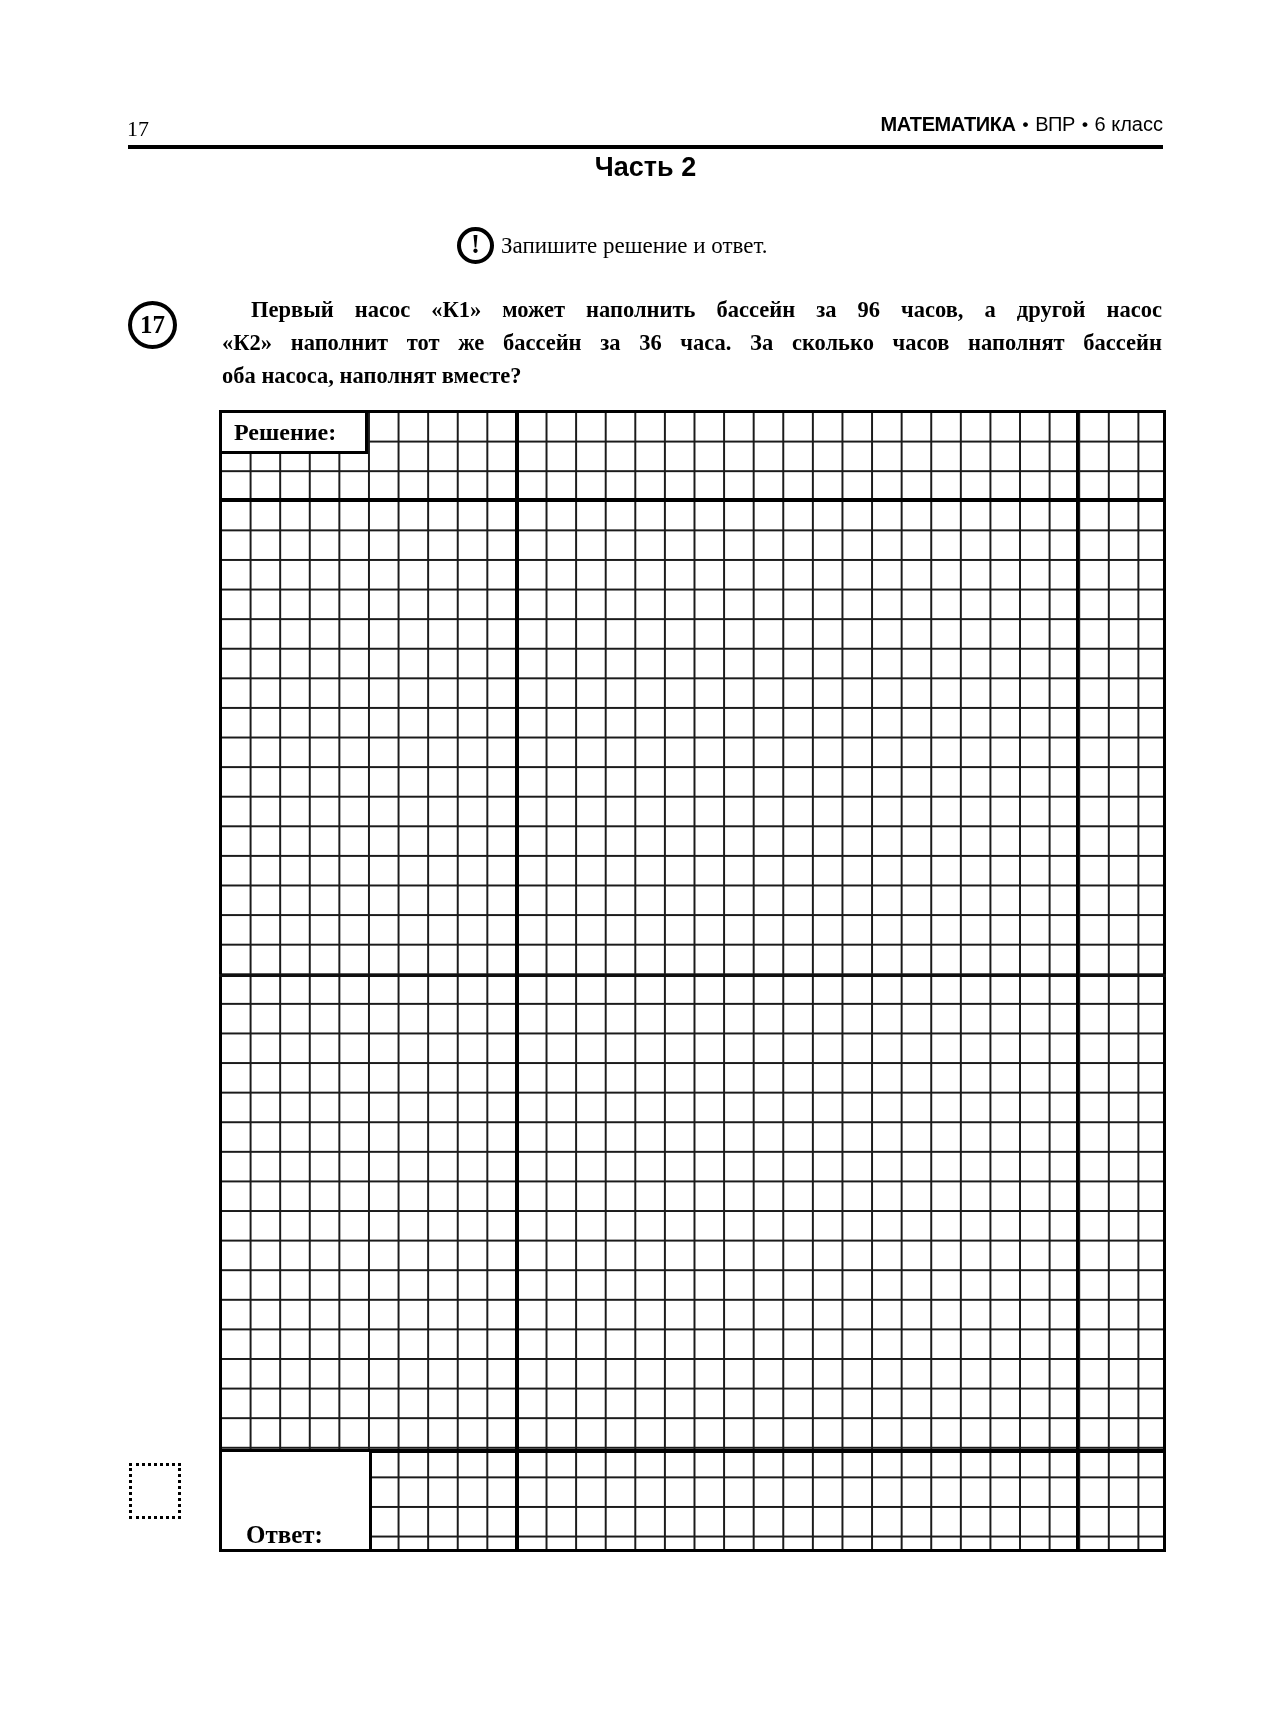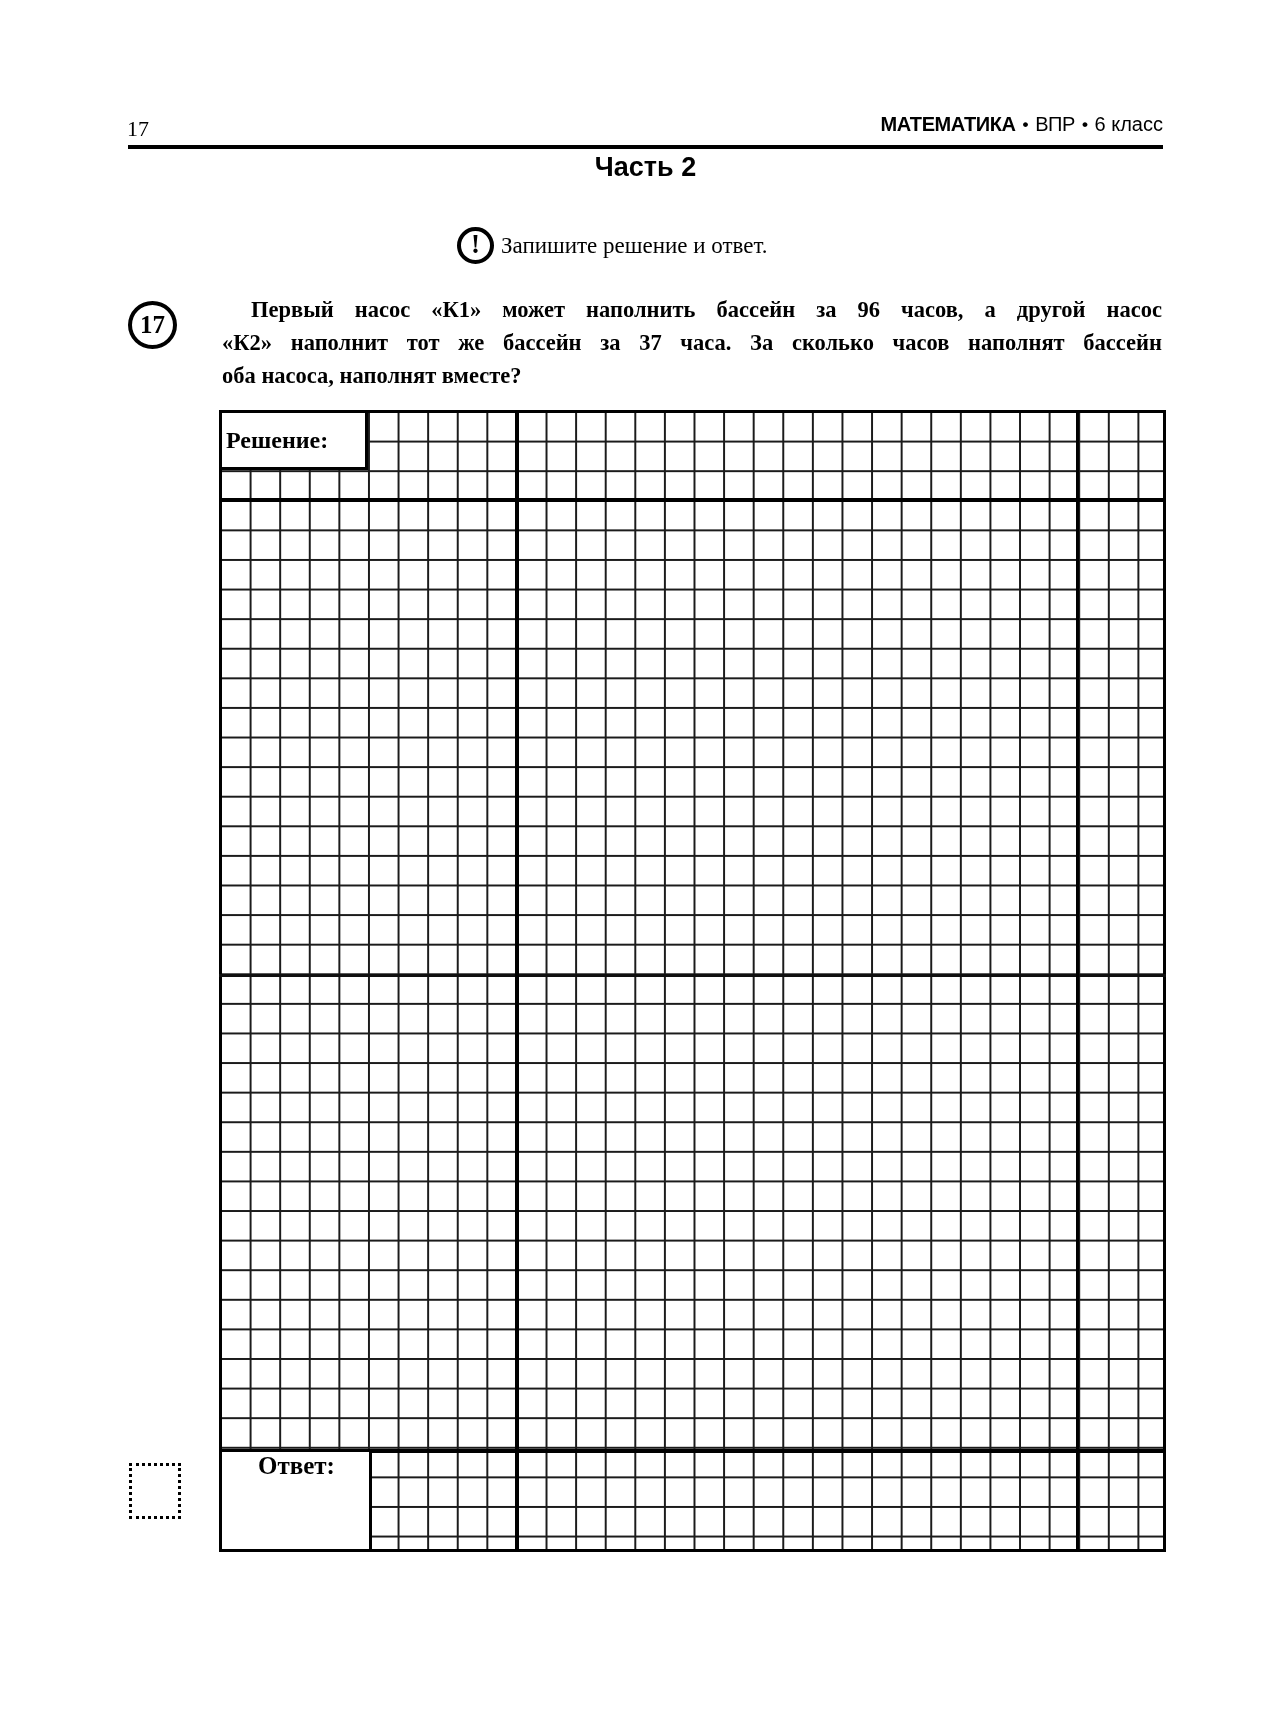--- a/index.html
+++ b/index.html
@@ -93,35 +93,35 @@
   }
   .gline { position:absolute; background:#000; }
   .gline.h1 { left:-3px; right:-3px; top:85px;  height:4px; }
   .gline.h2 { left:-3px; right:-3px; top:561px; height:3px; background:#101010; }
   .gline.h3 { left:-3px; right:-3px; top:1036px; height:4px; }
   .gline.v1 { top:-3px; bottom:-3px; left:293px; width:4px; }
   .gline.v2 { top:-3px; bottom:-3px; left:854px; width:3px; }
 
   .solution-label-box {
     position:absolute; left:-3px; top:-3px;
-    width:149px; height:60px;
+    width:149px; height:44px;
     box-sizing:border-box;
     background:#fff; border:3px solid #000;
     display:flex; align-items:center;
-    padding-left:4px;
+    padding-left:12px;
     font-family:"Liberation Serif", serif;
     font-weight:700; font-size:24px;
   }
   .answer-label-box {
     position:absolute; left:-3px; bottom:-3px; top:1036px;
     width:153px;
     box-sizing:border-box;
     background:#fff; border:3px solid #000;
-    display:flex; align-items:flex-start;
-    padding-left:36px;
+    display:flex; align-items:flex-end;
+    padding-left:24px;
     font-family:"Liberation Serif", serif;
     font-weight:700; font-size:25px;
   }
 
   
   .score-box {
     position:absolute; left:129px; top:1463px;
     width:52px; height:56px;
     box-sizing:border-box;
     border:3px dotted #000;
@@ -142,21 +142,21 @@
   <div class="section-title">Часть 2</div>
 
   <div class="instruction">
     <span class="excl-circle">!</span>
     <span class="instruction-text">Запишите решение и ответ.</span>
   </div>
 
   <div class="problem-number">17</div>
   <div class="problem-text">
     <div class="pline first">Первый насос «К1» может наполнить бассейн за 96 часов, а другой насос</div>
-    <div class="pline">«К2» наполнит тот же бассейн за 37 часа. За сколько часов наполнят бассейн</div>
+    <div class="pline">«К2» наполнит тот же бассейн за 36 часа. За сколько часов наполнят бассейн</div>
     <div class="pline last">оба насоса, наполнят вместе?</div>
   </div>
 
   <div class="grid-box">
     <div class="gline h1"></div>
     <div class="gline h2"></div>
     <div class="gline h3"></div>
     <div class="gline v1"></div>
     <div class="gline v2"></div>
 

